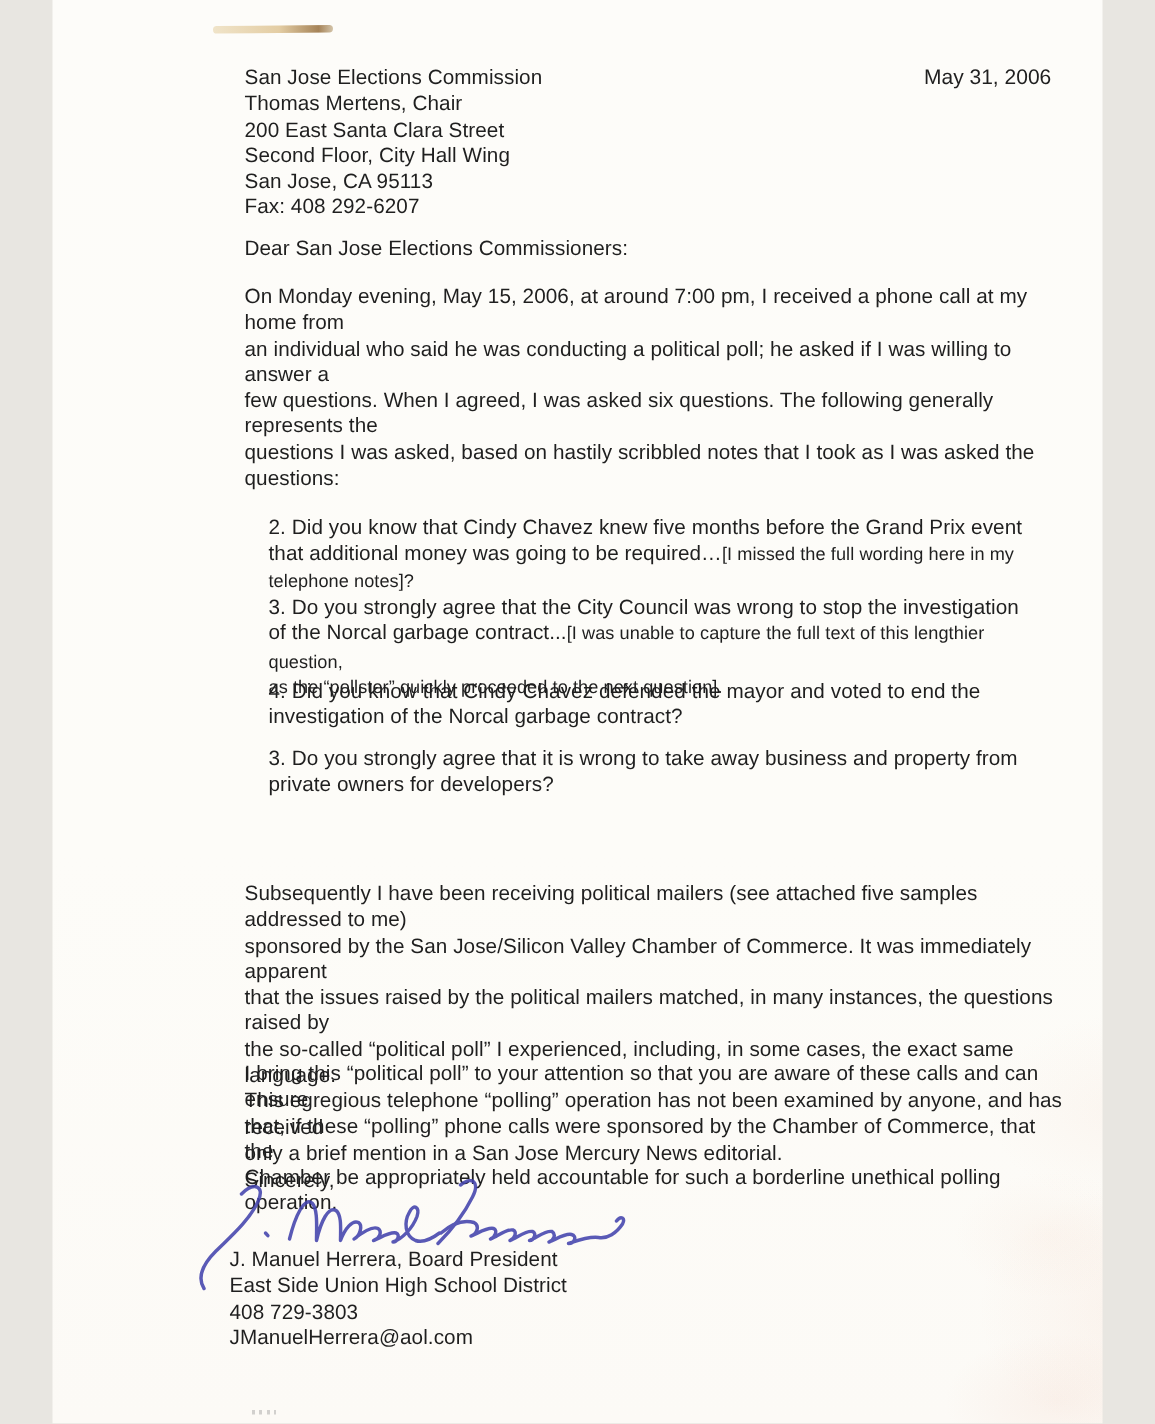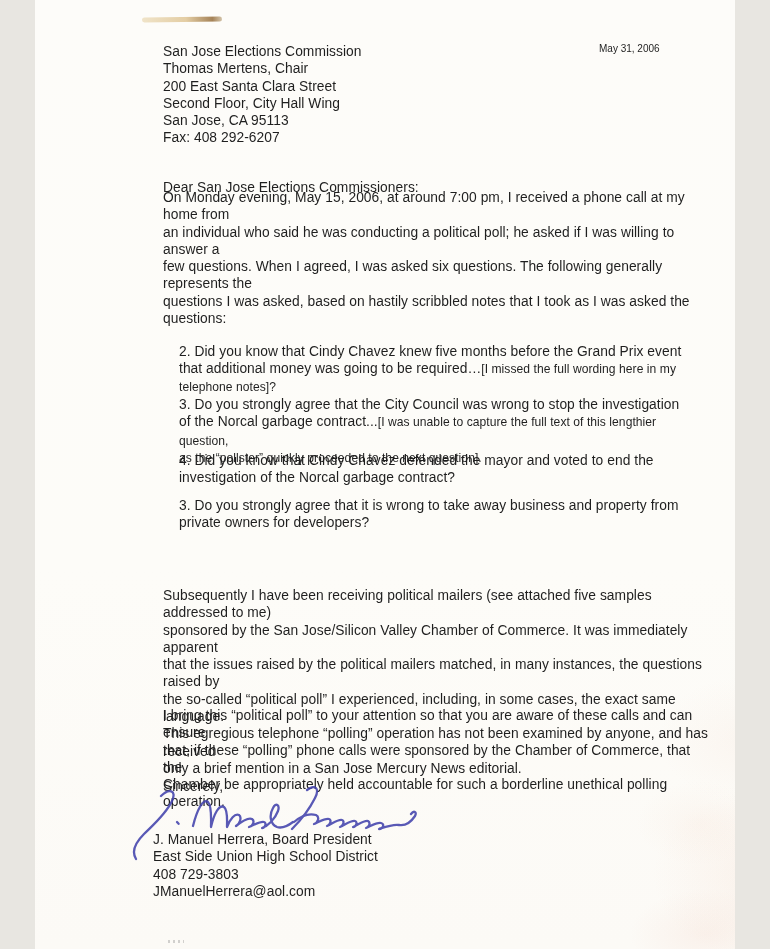--- a/index.html
+++ b/index.html
@@ -12,21 +12,21 @@
     overflow: hidden;
     font-family: Liberation Sans, sans-serif;
     color: #1f1f1f;
   }
   .abs { position: absolute; }
   .lines { white-space: pre-line; font-size: 13.8px; line-height: 17.3px; letter-spacing: 0.05px; }
   .body-width { width: 545px; }
   .q-width { width: 525px; }
   .qline { font-size: 13.8px; line-height: 17.3px; letter-spacing: 0.05px; }
   .small-note { font-size: 12.1px; }
-  .date-line { font-size: 10px; }
+  .date-line { font-size: 14px; margin-left: 17px; }
 
   
   .mark-top {
     left: 107px; top: 17px; width: 80px; height: 5px;
     border-radius: 3px;
     transform: rotate(-0.6deg);
     background: linear-gradient(90deg,
       rgba(224,198,142,0.45) 0%,
       rgba(214,180,118,0.65) 55%,
       rgba(150,110,60,0.85) 88%,
@@ -63,21 +63,21 @@
 
   <div class="abs lines" style="left:128px; top:43px;">San Jose Elections Commission
 Thomas Mertens, Chair
 200 East Santa Clara Street
 Second Floor, City Hall Wing
 San Jose, CA 95113
 Fax: 408 292-6207</div>
 
   <div class="abs date-line" style="left:564px; top:43px;">May 31, 2006</div>
 
-  <div class="abs qline" style="left:128px; top:157px;margin-top:22px;">Dear San Jose Elections Commissioners:</div>
+  <div class="abs qline" style="left:128px; top:157px;">Dear San Jose Elections Commissioners:</div>
 
   <div class="abs lines body-width" style="left:128px; top:189px;">On Monday evening, May 15, 2006, at around 7:00 pm, I received a phone call at my home from
 an individual who said he was conducting a political poll; he asked if I was willing to answer a
 few questions.  When I agreed, I was asked six questions.  The following generally represents the
 questions I was asked, based on hastily scribbled notes that I took as I was asked the questions:</div>
 
 
   <div class="abs q-width" style="left:144px; top:343px;">
     <div class="qline">2.  Did you know that Cindy Chavez knew five months before the Grand Prix event</div>
     <div class="qline"><span>that additional money was going to be required…</span><span class="small-note">[I missed the full wording here in my</span></div>

